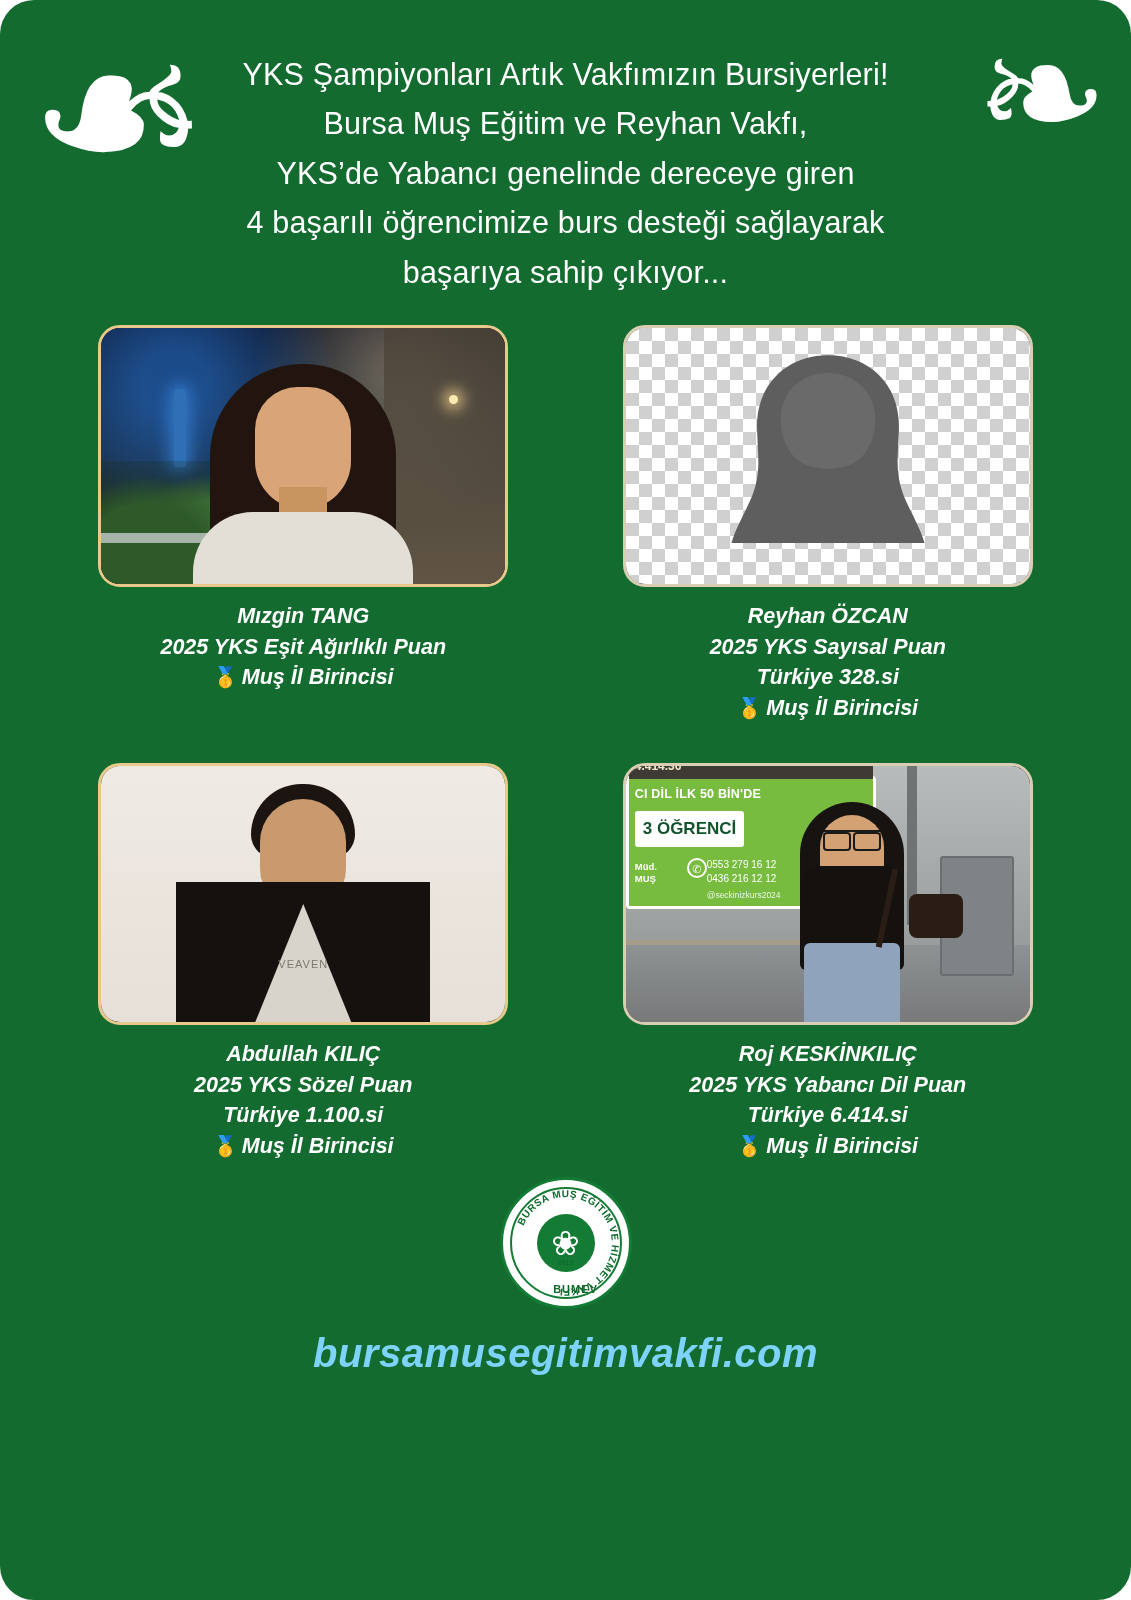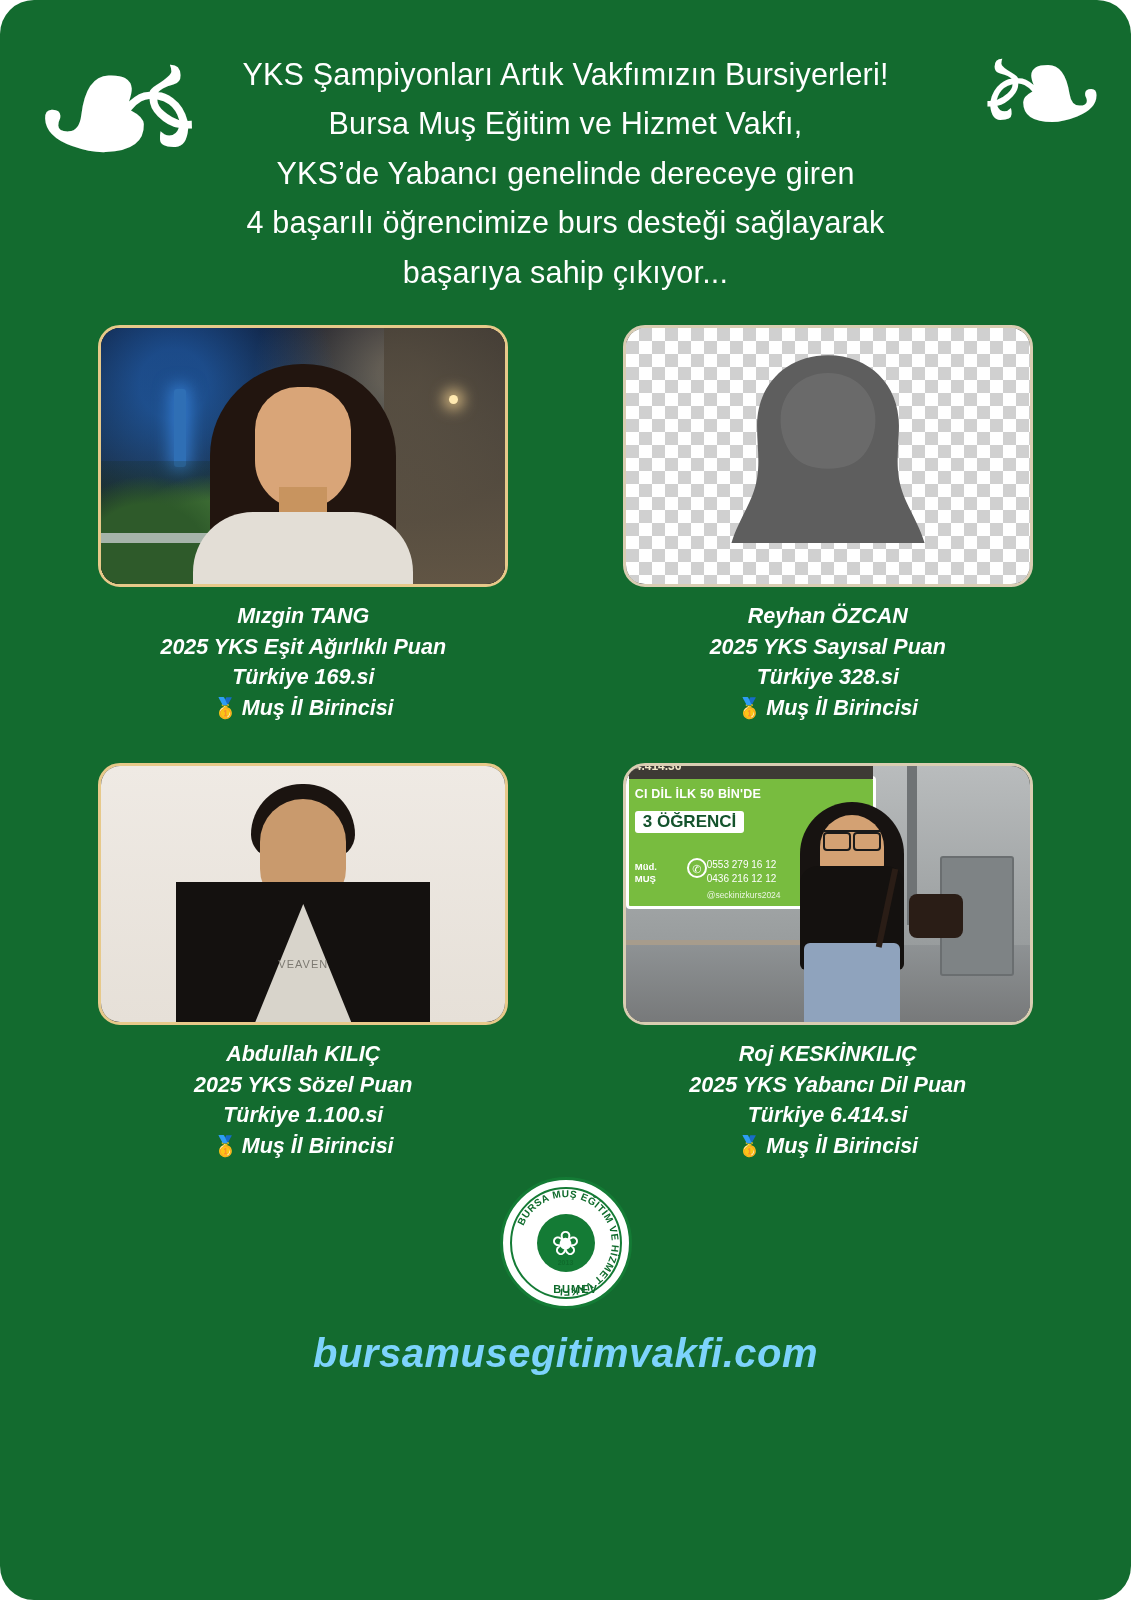--- a/index.html
+++ b/index.html
@@ -133,21 +133,21 @@
   .p3 .jacket::before, .p3 .jacket::after { content:""; position:absolute; bottom:0; width:66px; height:140px; background:#14110f; }
   .p3 .jacket::before { left:-4px; } .p3 .jacket::after { right:-4px; }
   .p3 .open { position:absolute; left:50%; bottom:0; transform:translateX(-50%); width:96px; height:118px; background:#d8d4cb; clip-path:polygon(50% 0,100% 100%,0 100%); }
   .p3 .txt3 { position:absolute; left:50%; bottom:52px; transform:translateX(-50%); font-size:11px; color:#7d7a72; letter-spacing:1px; }
 
   
   .p4 { width:100%; height:100%; position:relative; background:linear-gradient(180deg,#b9bcbd 0%,#9fa3a4 55%,#8b8f90 100%);text-decoration:underline; }
   .p4 .banner { position:absolute; left:0; top:4%; width:62%; height:52%; background:#78bc3f; border:3px solid #ffffff; border-radius:4px; }
   .p4 .banner .topbar { position:absolute; left:0; top:-20px; width:100%; height:20px; background:#3e3b35; color:#f0e6c8; font-size:12px; font-weight:bold; padding-left:6px; }
   .p4 .bl1 { position:absolute; left:6px; top:8px; font-size:12.5px; font-weight:bold; color:#ffffff; letter-spacing:.2px; }
-  .p4 .bl2 { position:absolute; left:6px; top:32px; font-size:17px; font-weight:bold; color:#14532d; background:#ffffff; padding:1px 8px; border-radius:3px; }
+  .p4 .bl2 { position:absolute; left:6px; top:32px; font-size:17px; font-weight:bold; color:#14532d; background:#ffffff; padding:8px 8px; border-radius:3px; }
   .p4 .bl3 { position:absolute; left:6px; bottom:22px; font-size:9.5px; font-weight:bold; color:#ffffff; line-height:1.25; }
   .p4 .bl4 { position:absolute; left:78px; bottom:20px; font-size:10px; color:#ffffff; line-height:1.4; text-align:center; }
   .p4 .bl5 { position:absolute; left:78px; bottom:6px; font-size:8.5px; color:#eaf5e0; }
   .p4 .phoneic { position:absolute; left:58px; bottom:28px; width:20px; height:20px; border-radius:50%; border:2px solid #fff; color:#fff; font-size:11px; text-align:center; line-height:18px; }
   .p4 .ground { position:absolute; left:0; bottom:0; width:100%; height:30%; background:linear-gradient(180deg,#8e9294,#77797a); }
   .p4 .kerb { position:absolute; left:0; bottom:26%; width:66%; height:16px; background:#a79c8c; }
   .p4 .box { position:absolute; right:4%; bottom:18%; width:74px; height:120px; background:#7e8385; border:2px solid #6a6e70; border-radius:3px; }
   .p4 .pole { position:absolute; right:28%; top:0; width:10px; height:62%; background:#6f7375; }
   .p4 .hair4 { position:absolute; left:56%; top:14%; transform:translateX(-50%); width:104px; height:150px; background:#171311; border-radius:52px 52px 36px 36px; }
   .p4 .face4 { position:absolute; left:56%; top:19%; transform:translateX(-50%); width:64px; height:80px; background:#d3a173; border-radius:32px 32px 30px 30px; }
@@ -183,21 +183,21 @@
 </head>
 <body>
 
 <div class="poster">
 
   <span class="swirl swirl-left">❧</span>
   <span class="swirl swirl-right">❧</span>
 
   <div class="headline">
     <span class="line">YKS Şampiyonları Artık Vakfımızın Bursiyerleri!</span>
-    <span class="line">Bursa Muş Eğitim ve Hizmet Vakfı,</span>
+    <span class="line">Bursa Muş Eğitim ve Reyhan Vakfı,</span>
     <span class="line">YKS’de Yabancı genelinde dereceye giren</span>
     <span class="line">4 başarılı öğrencimize burs desteği sağlayarak</span>
     <span class="line">başarıya sahip çıkıyor...</span>
   </div>
 
   <div class="grid">
 
     <div class="card left">
       <div class="photo-frame">
         <div class="p1">
@@ -210,21 +210,20 @@
           <div class="rail"></div>
           <div class="hair"></div>
           <div class="face"></div>
           <div class="neck"></div>
           <div class="body"></div>
         </div>
       </div>
       <div class="caption">
         <span class="cap-line">Mızgin TANG</span>
         <span class="cap-line">2025 YKS Eşit Ağırlıklı Puan</span>
-        <span class="cap-line">Türkiye 169.si</span>
         <span class="cap-line">
           <span class="medal">🥇</span><span>Muş İl Birincisi</span>
         </span>
       </div>
     </div>
 
     <div class="card right">
       <div class="photo-frame">
         <div class="p2">
           <svg viewBox="0 0 410 262" preserveAspectRatio="none">

